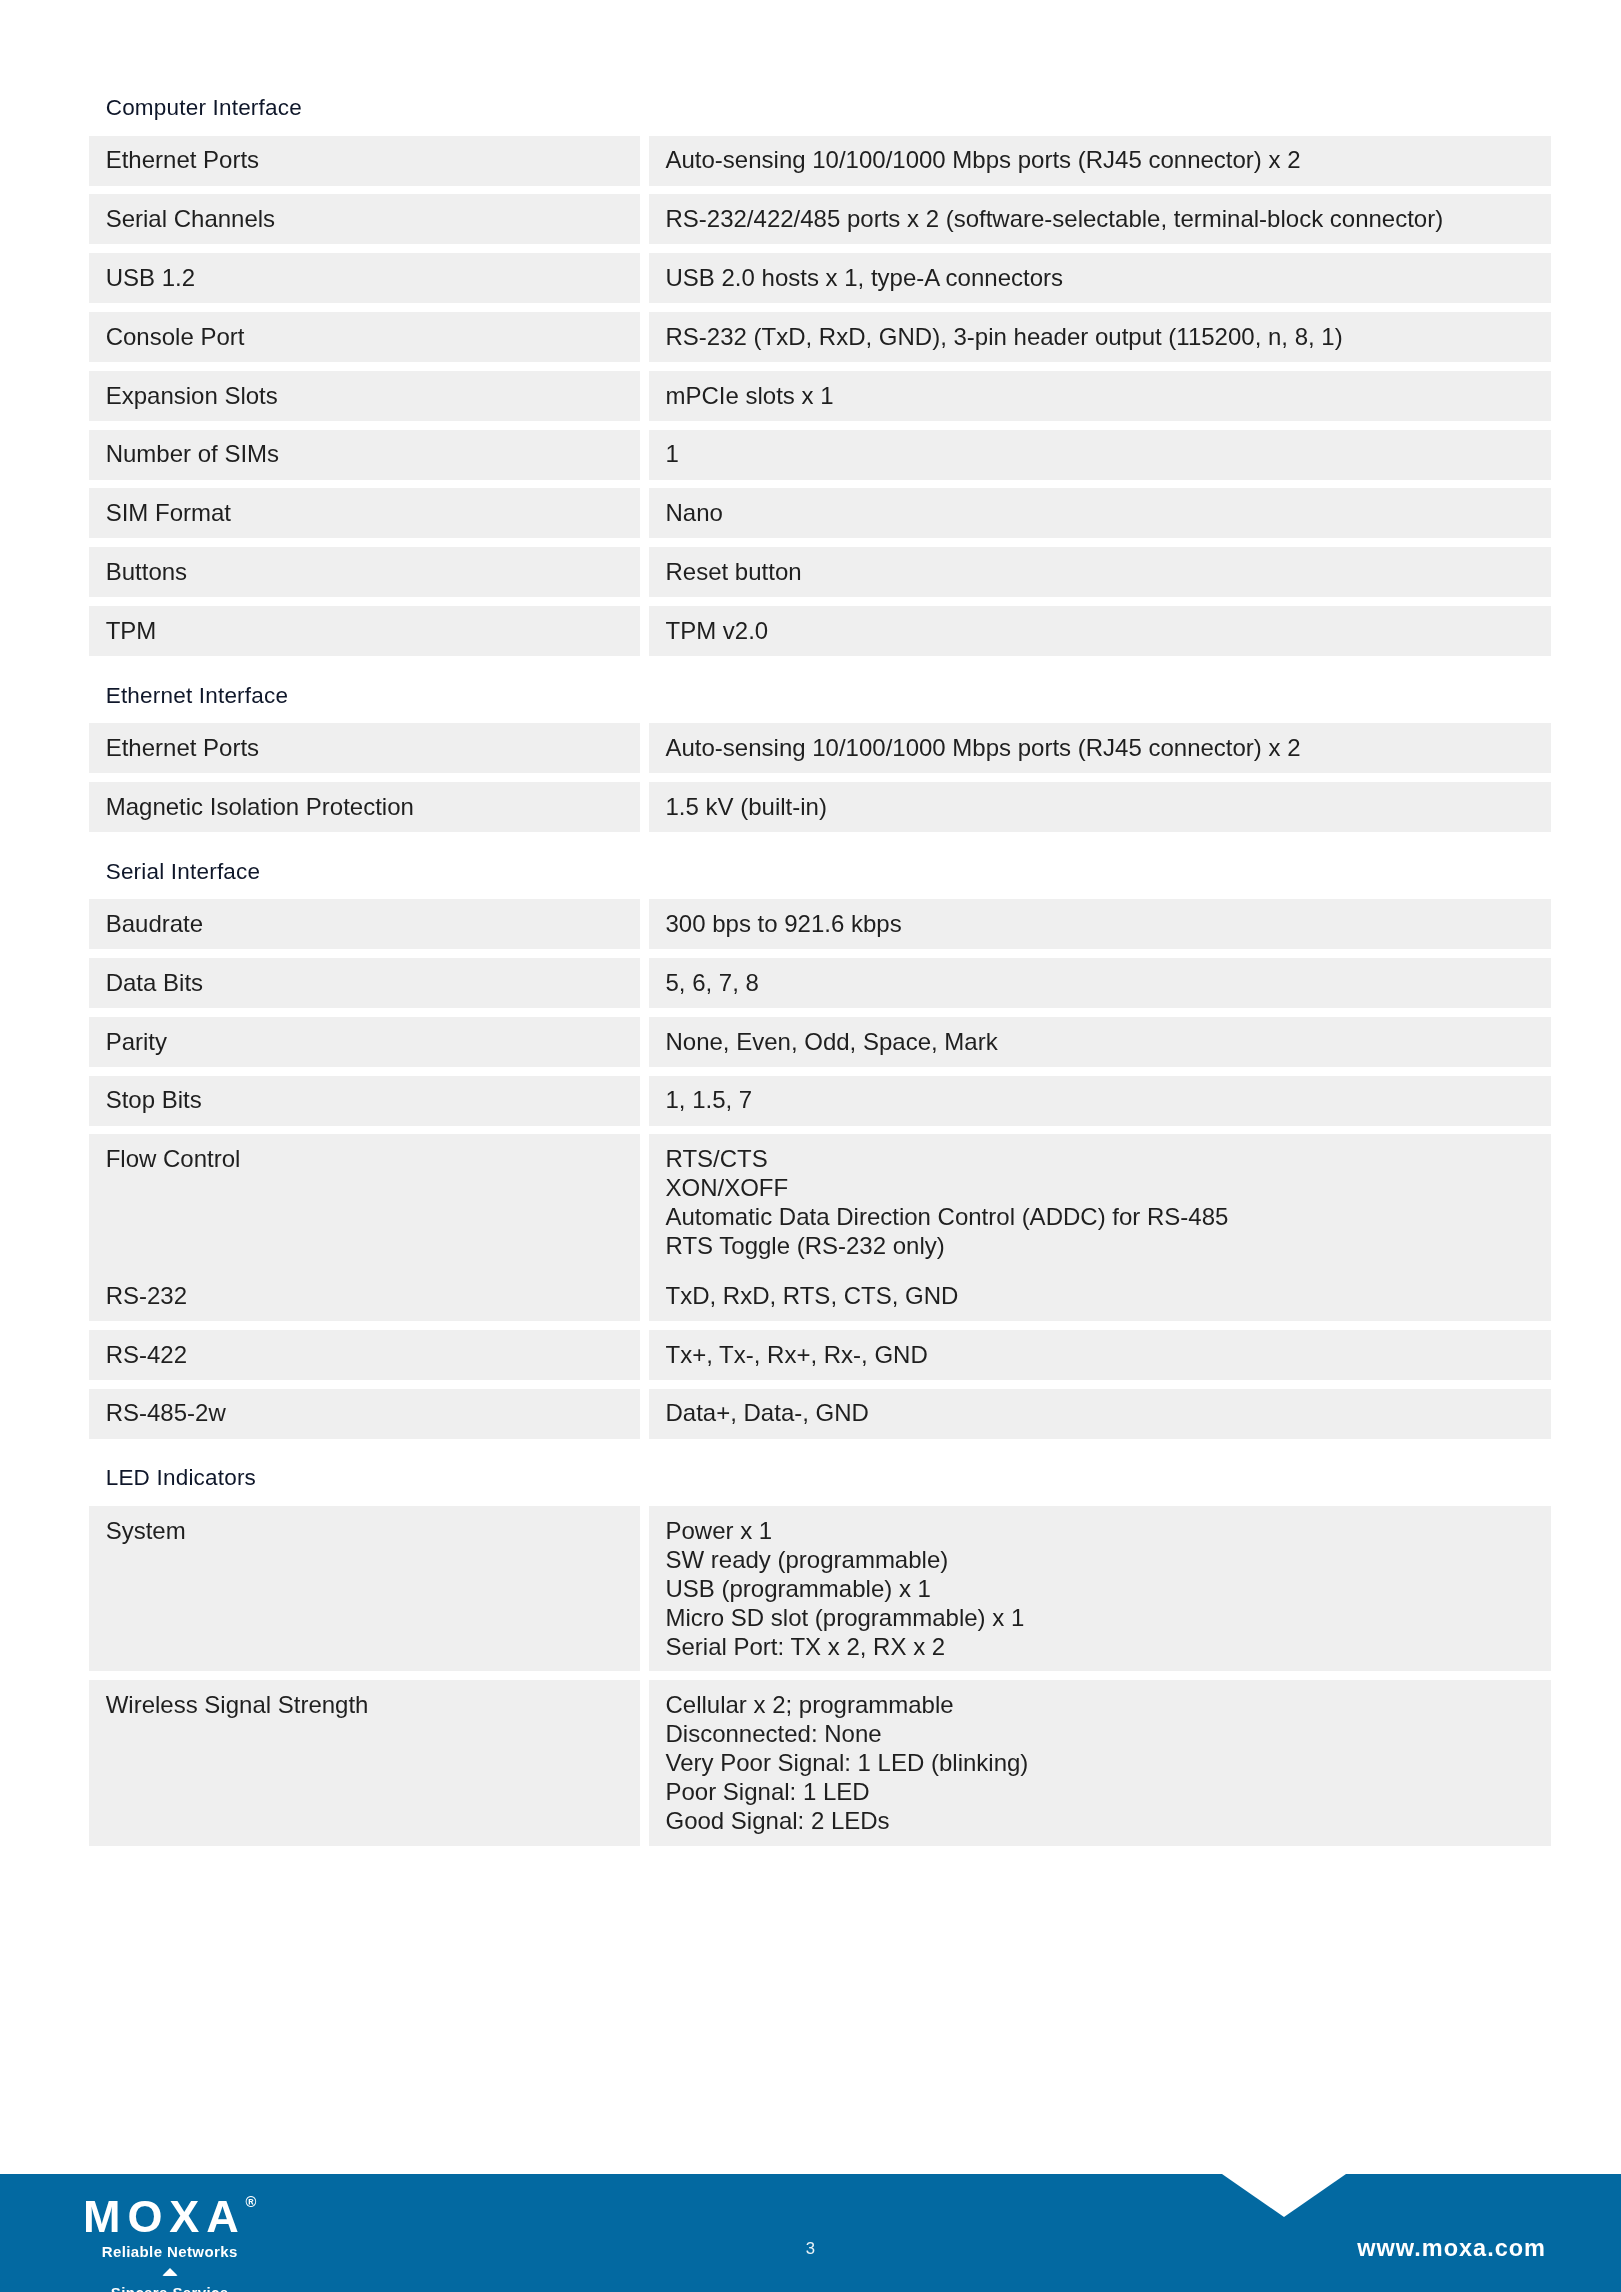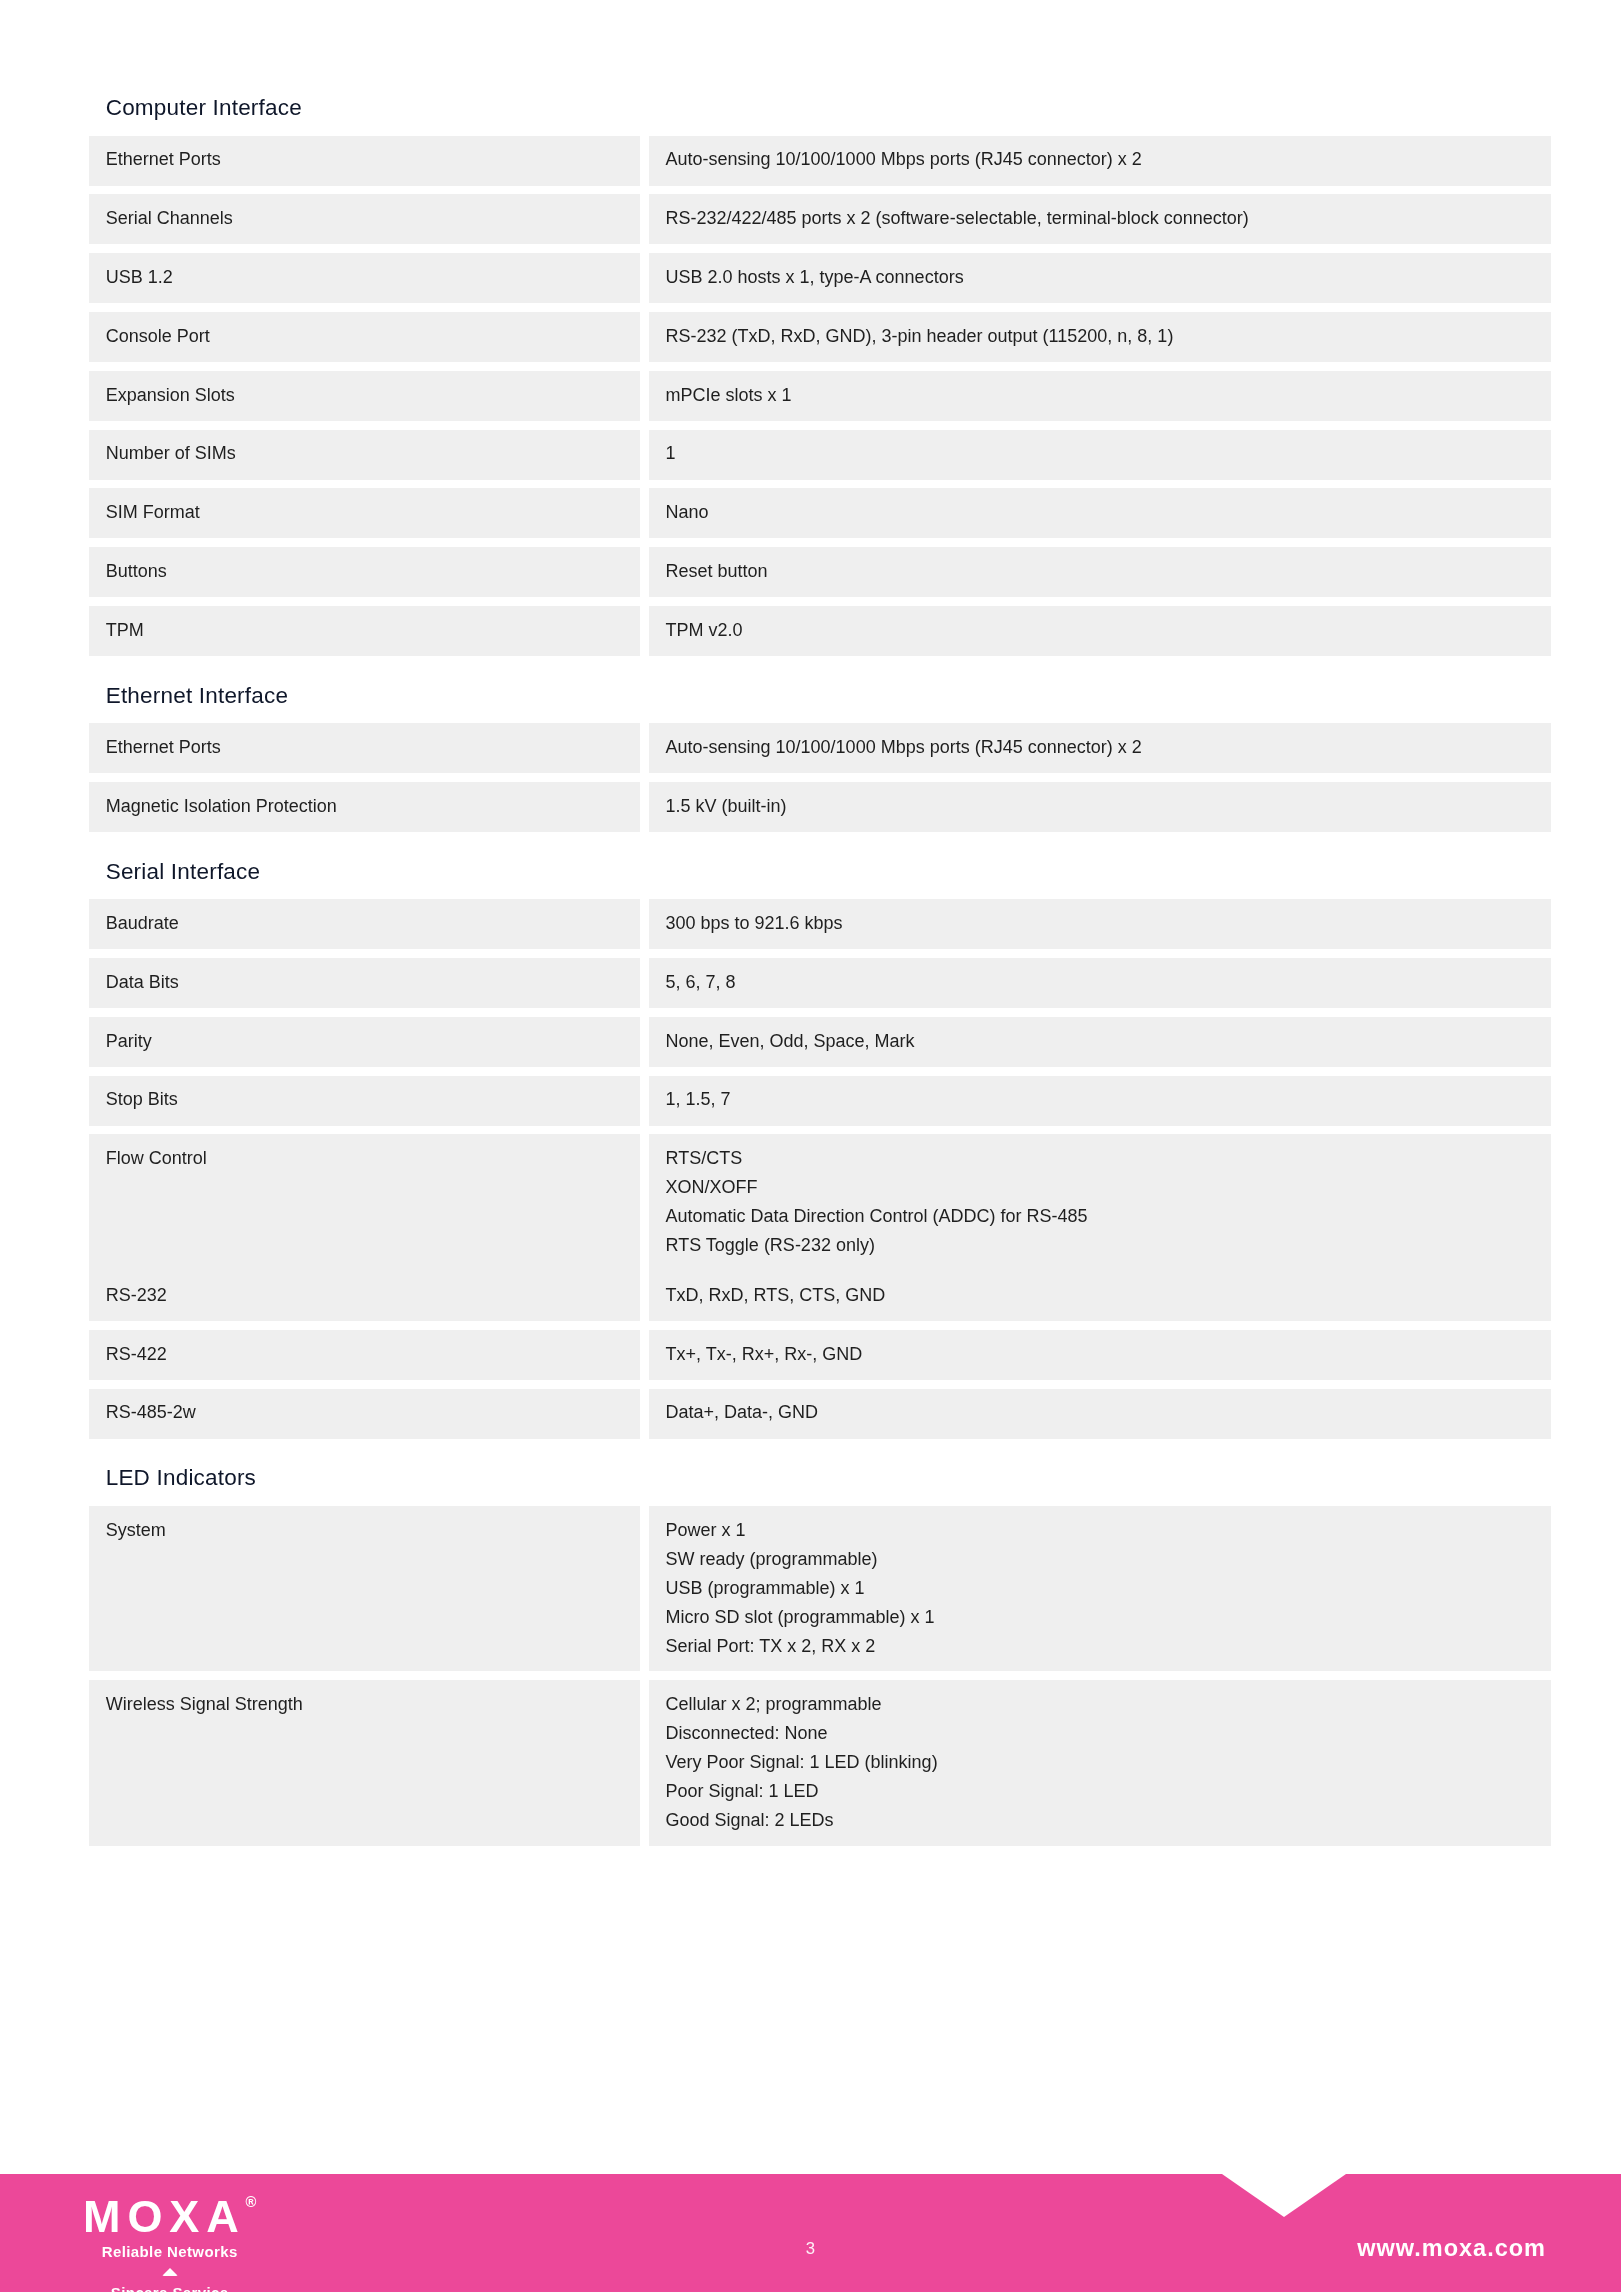--- a/index.html
+++ b/index.html
@@ -28,29 +28,29 @@
   .spec-table {
     display: grid;
     grid-template-columns: 551px 902px;
     column-gap: 8.8px;
     row-gap: 8.8px;
   }
   .cell {
     background: #efefef;
     min-height: 50px;
     padding: 9.8px 16.7px 10.8px 16.7px;
-    font-size: 18px;
+    font-size: 24px;
     line-height: 29px;
     white-space: pre-line;
   }
   .footer {
     position: absolute;
     left: 0; bottom: 0;
     width: 1621px; height: 119px;
-    background: #ec4899;
+    background: #0369a1;
   }
   .footer-notch {
     position: absolute;
     left: 1222px; top: 0;
     width: 0; height: 0;
     border-left: 62px solid transparent;
     border-right: 62px solid transparent;
     border-top: 43px solid #ffffff;
   }
   .logo {

